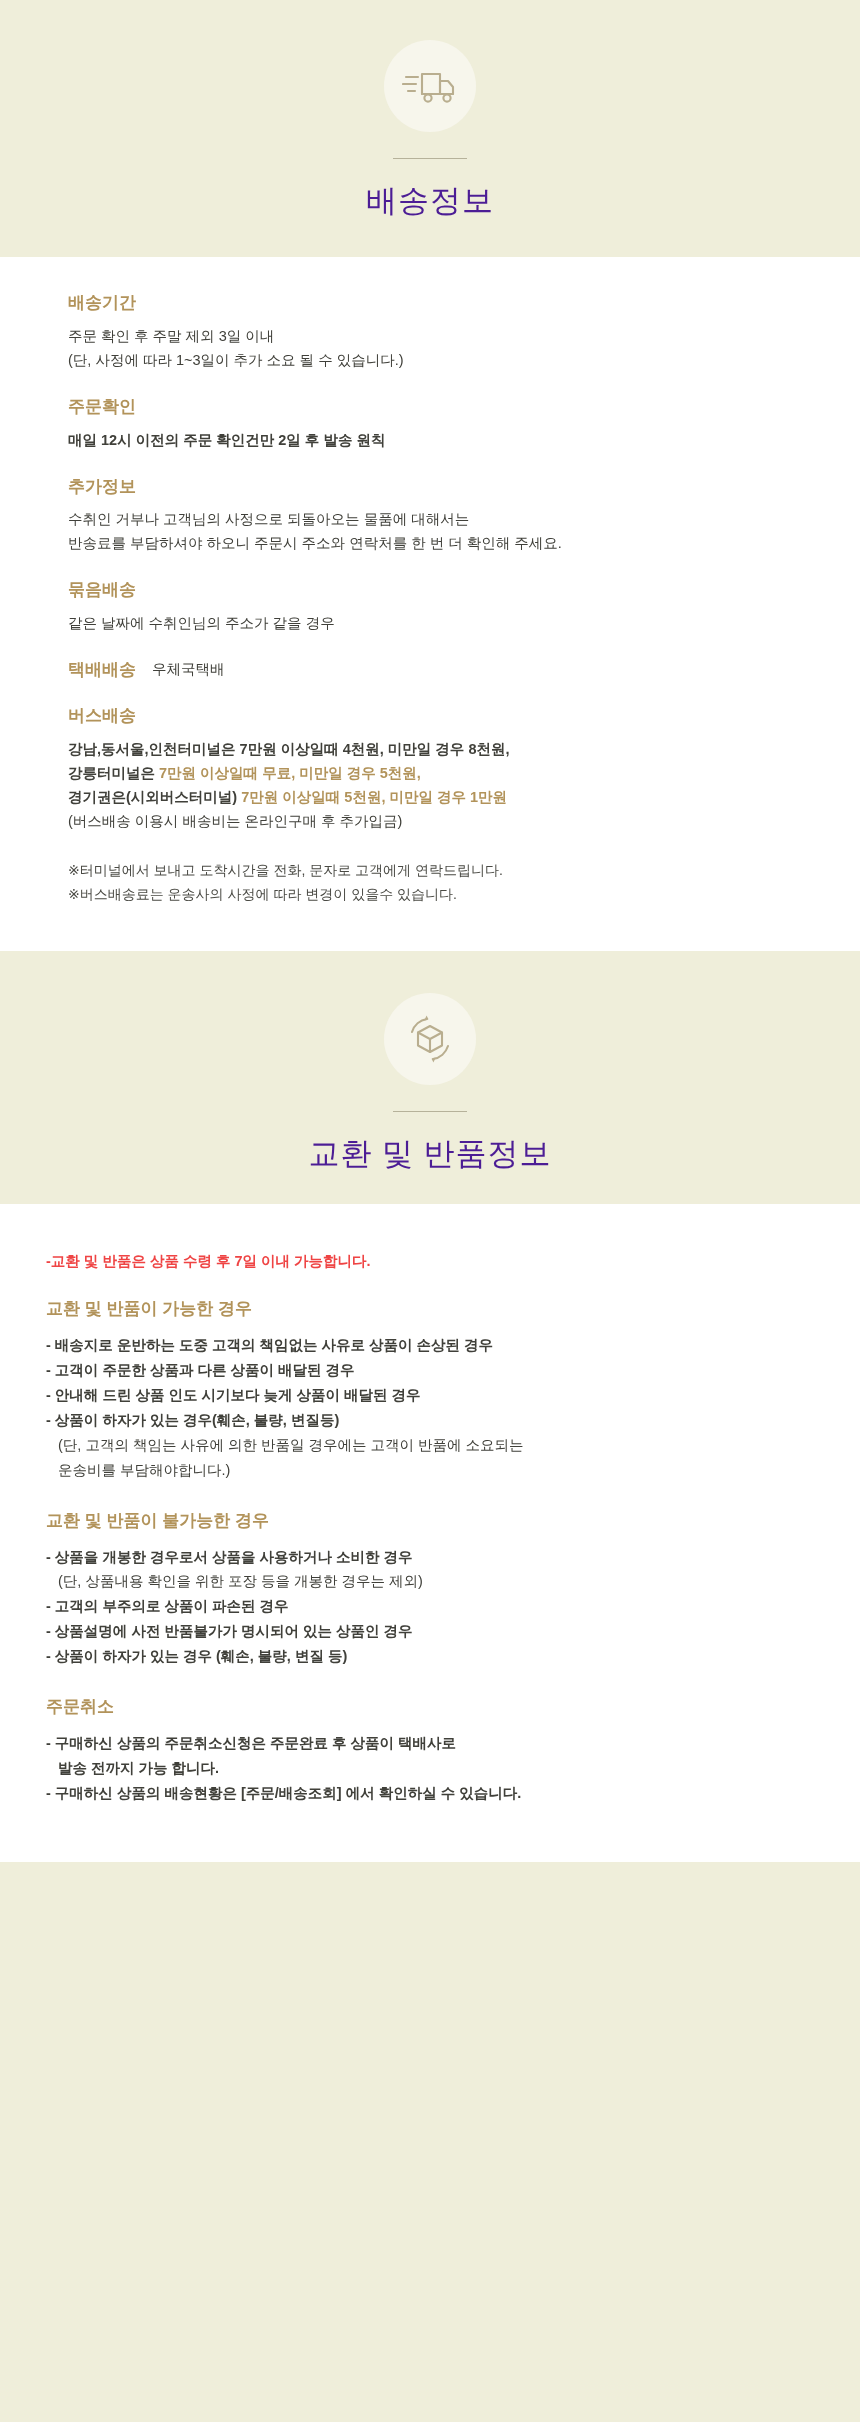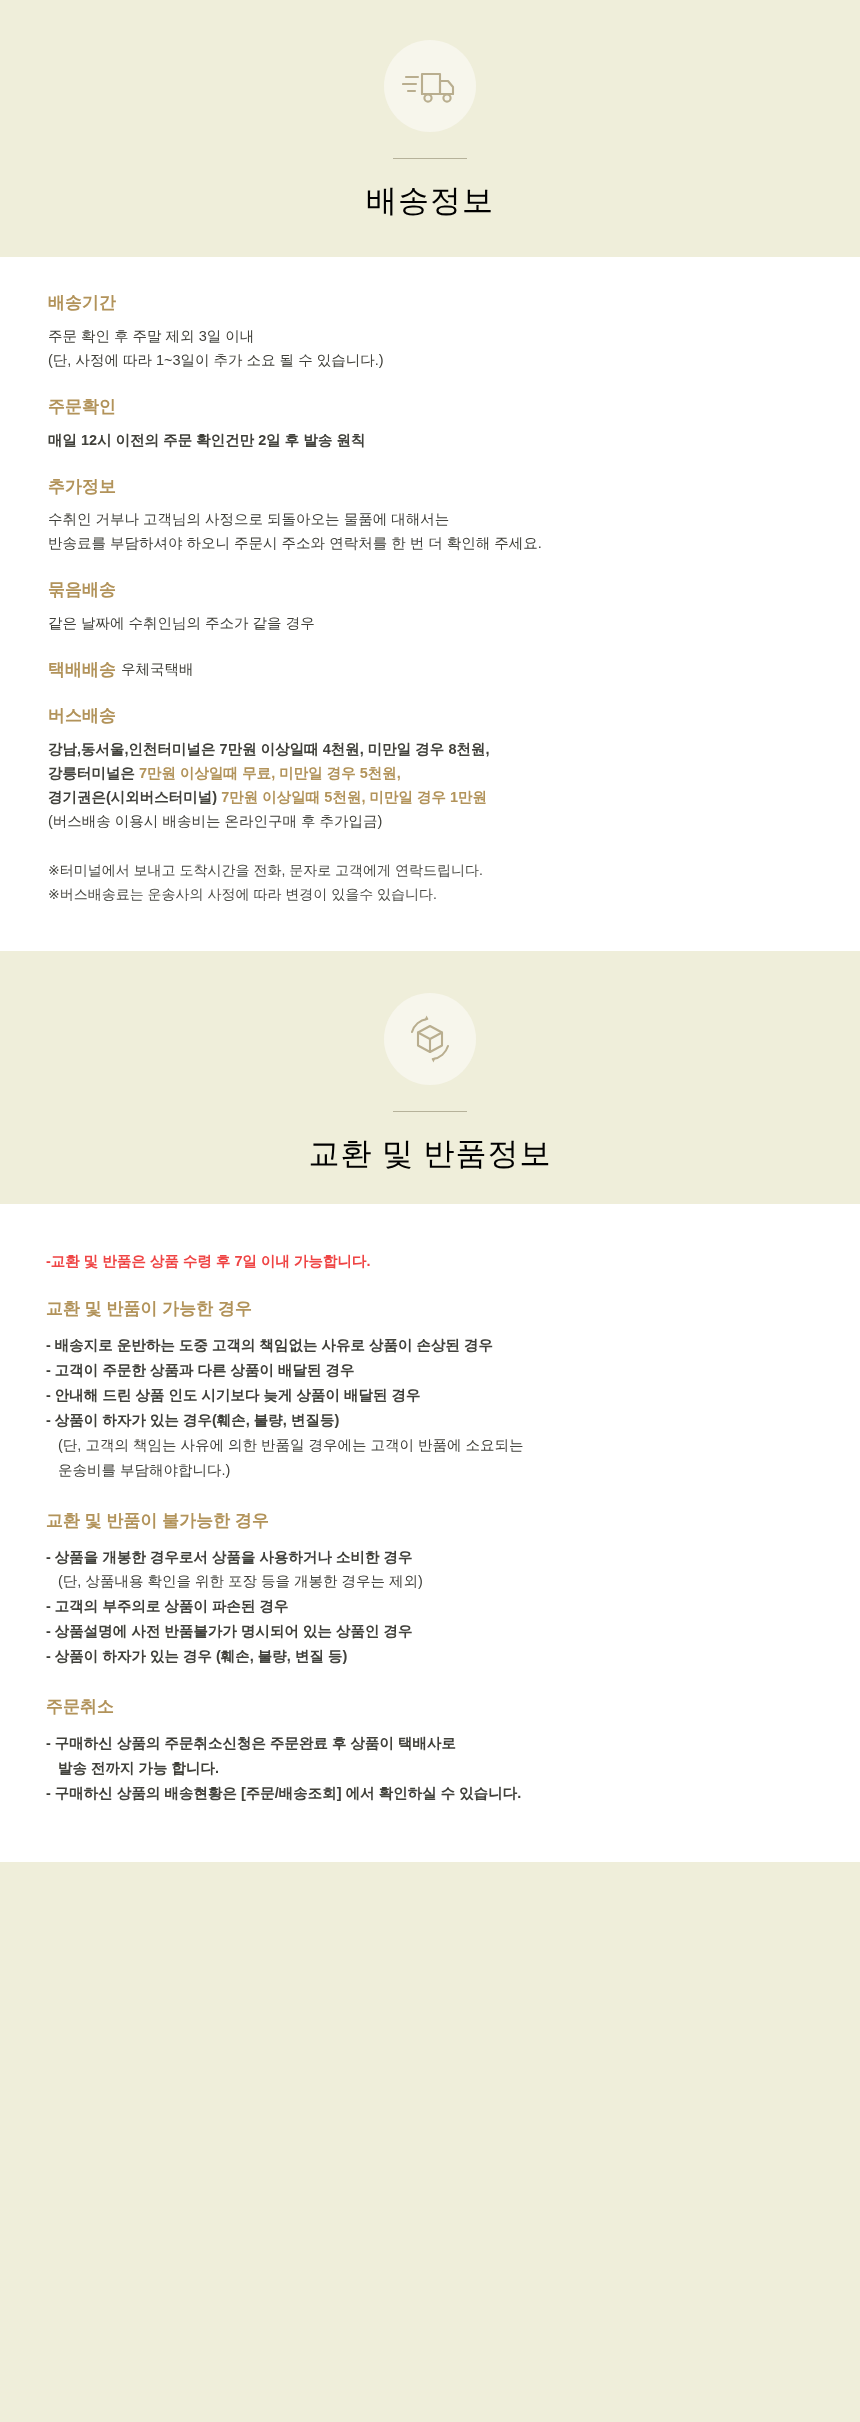--- a/index.html
+++ b/index.html
@@ -39,31 +39,31 @@
   .icon-circle svg { display: block; }
   .head-rule {
     width: 74px;
     height: 1px;
     background: #b6b29a;
     margin: 26px auto 0;
   }
   .section-title {
     font-size: 31px;
     letter-spacing: 1px;
-    color: #000000;
+    color: #4c1d95;
     font-weight: 400;
     margin: 22px 0 0;
     line-height: 1.3;
   }
 
   
   .card {
     background: #ffffff;
     margin: 0;
-    padding: 34px 48px 40px;
+    padding: 34px 68px 40px;
   }
   .card.shipping { margin-top: 36px; padding-bottom: 44px; }
   .card.returns  { margin-top: 30px; padding: 48px 46px 56px; }
 
   .grp { margin-bottom: 22px; }
   .grp:last-child { margin-bottom: 0; }
 
   .grp-title {
     color: #b2935a;
     font-size: 17px;
@@ -75,21 +75,21 @@
     font-size: 14.5px;
     line-height: 1.65;
     color: #40403a;
     margin: 0;
   }
   .line.bold { font-weight: 700; }
   .line.indent { padding-left: 12px; }
   .inline-row {
     display: flex;
     align-items: flex-start;
-    gap: 5px;
+    gap: 16px;
     font-family: Liberation Serif, serif;
   }
   .inline-row .grp-title { margin-bottom: 0; }
 
   .gold { color: #b2935a; }
   .b { font-weight: 700; }
 
   .note {
     font-size: 14px;
     color: #4a4a44;

